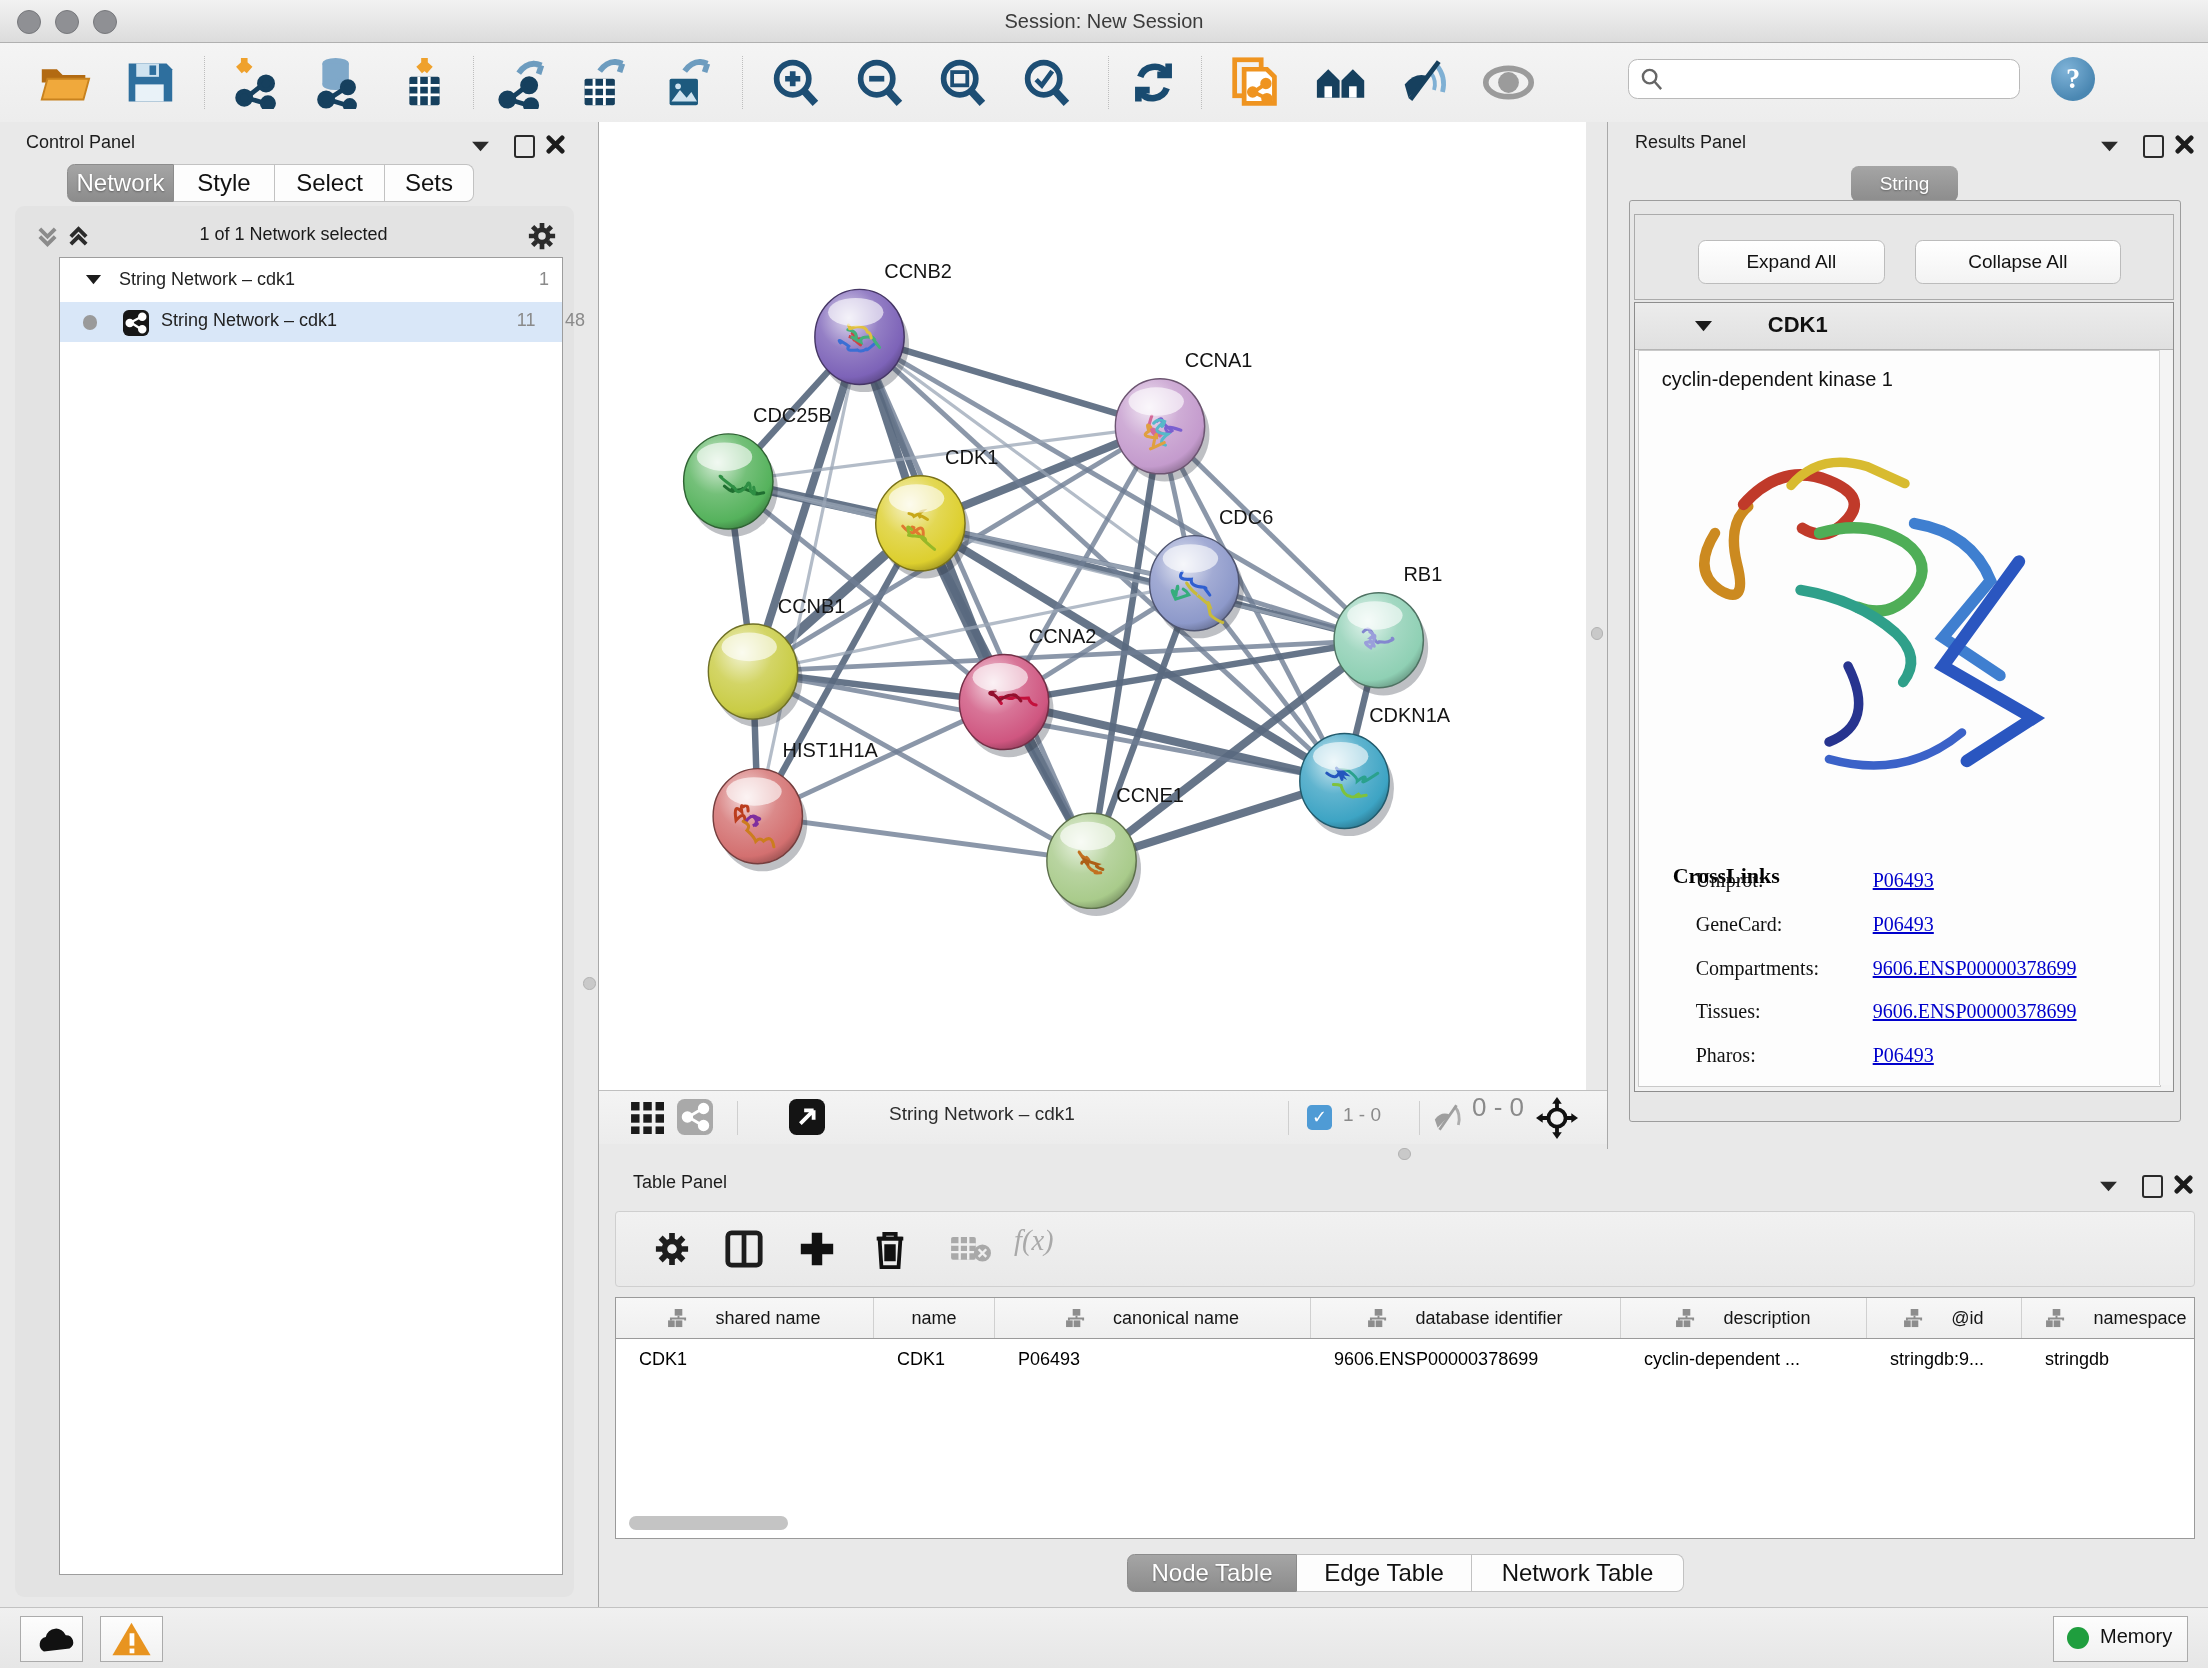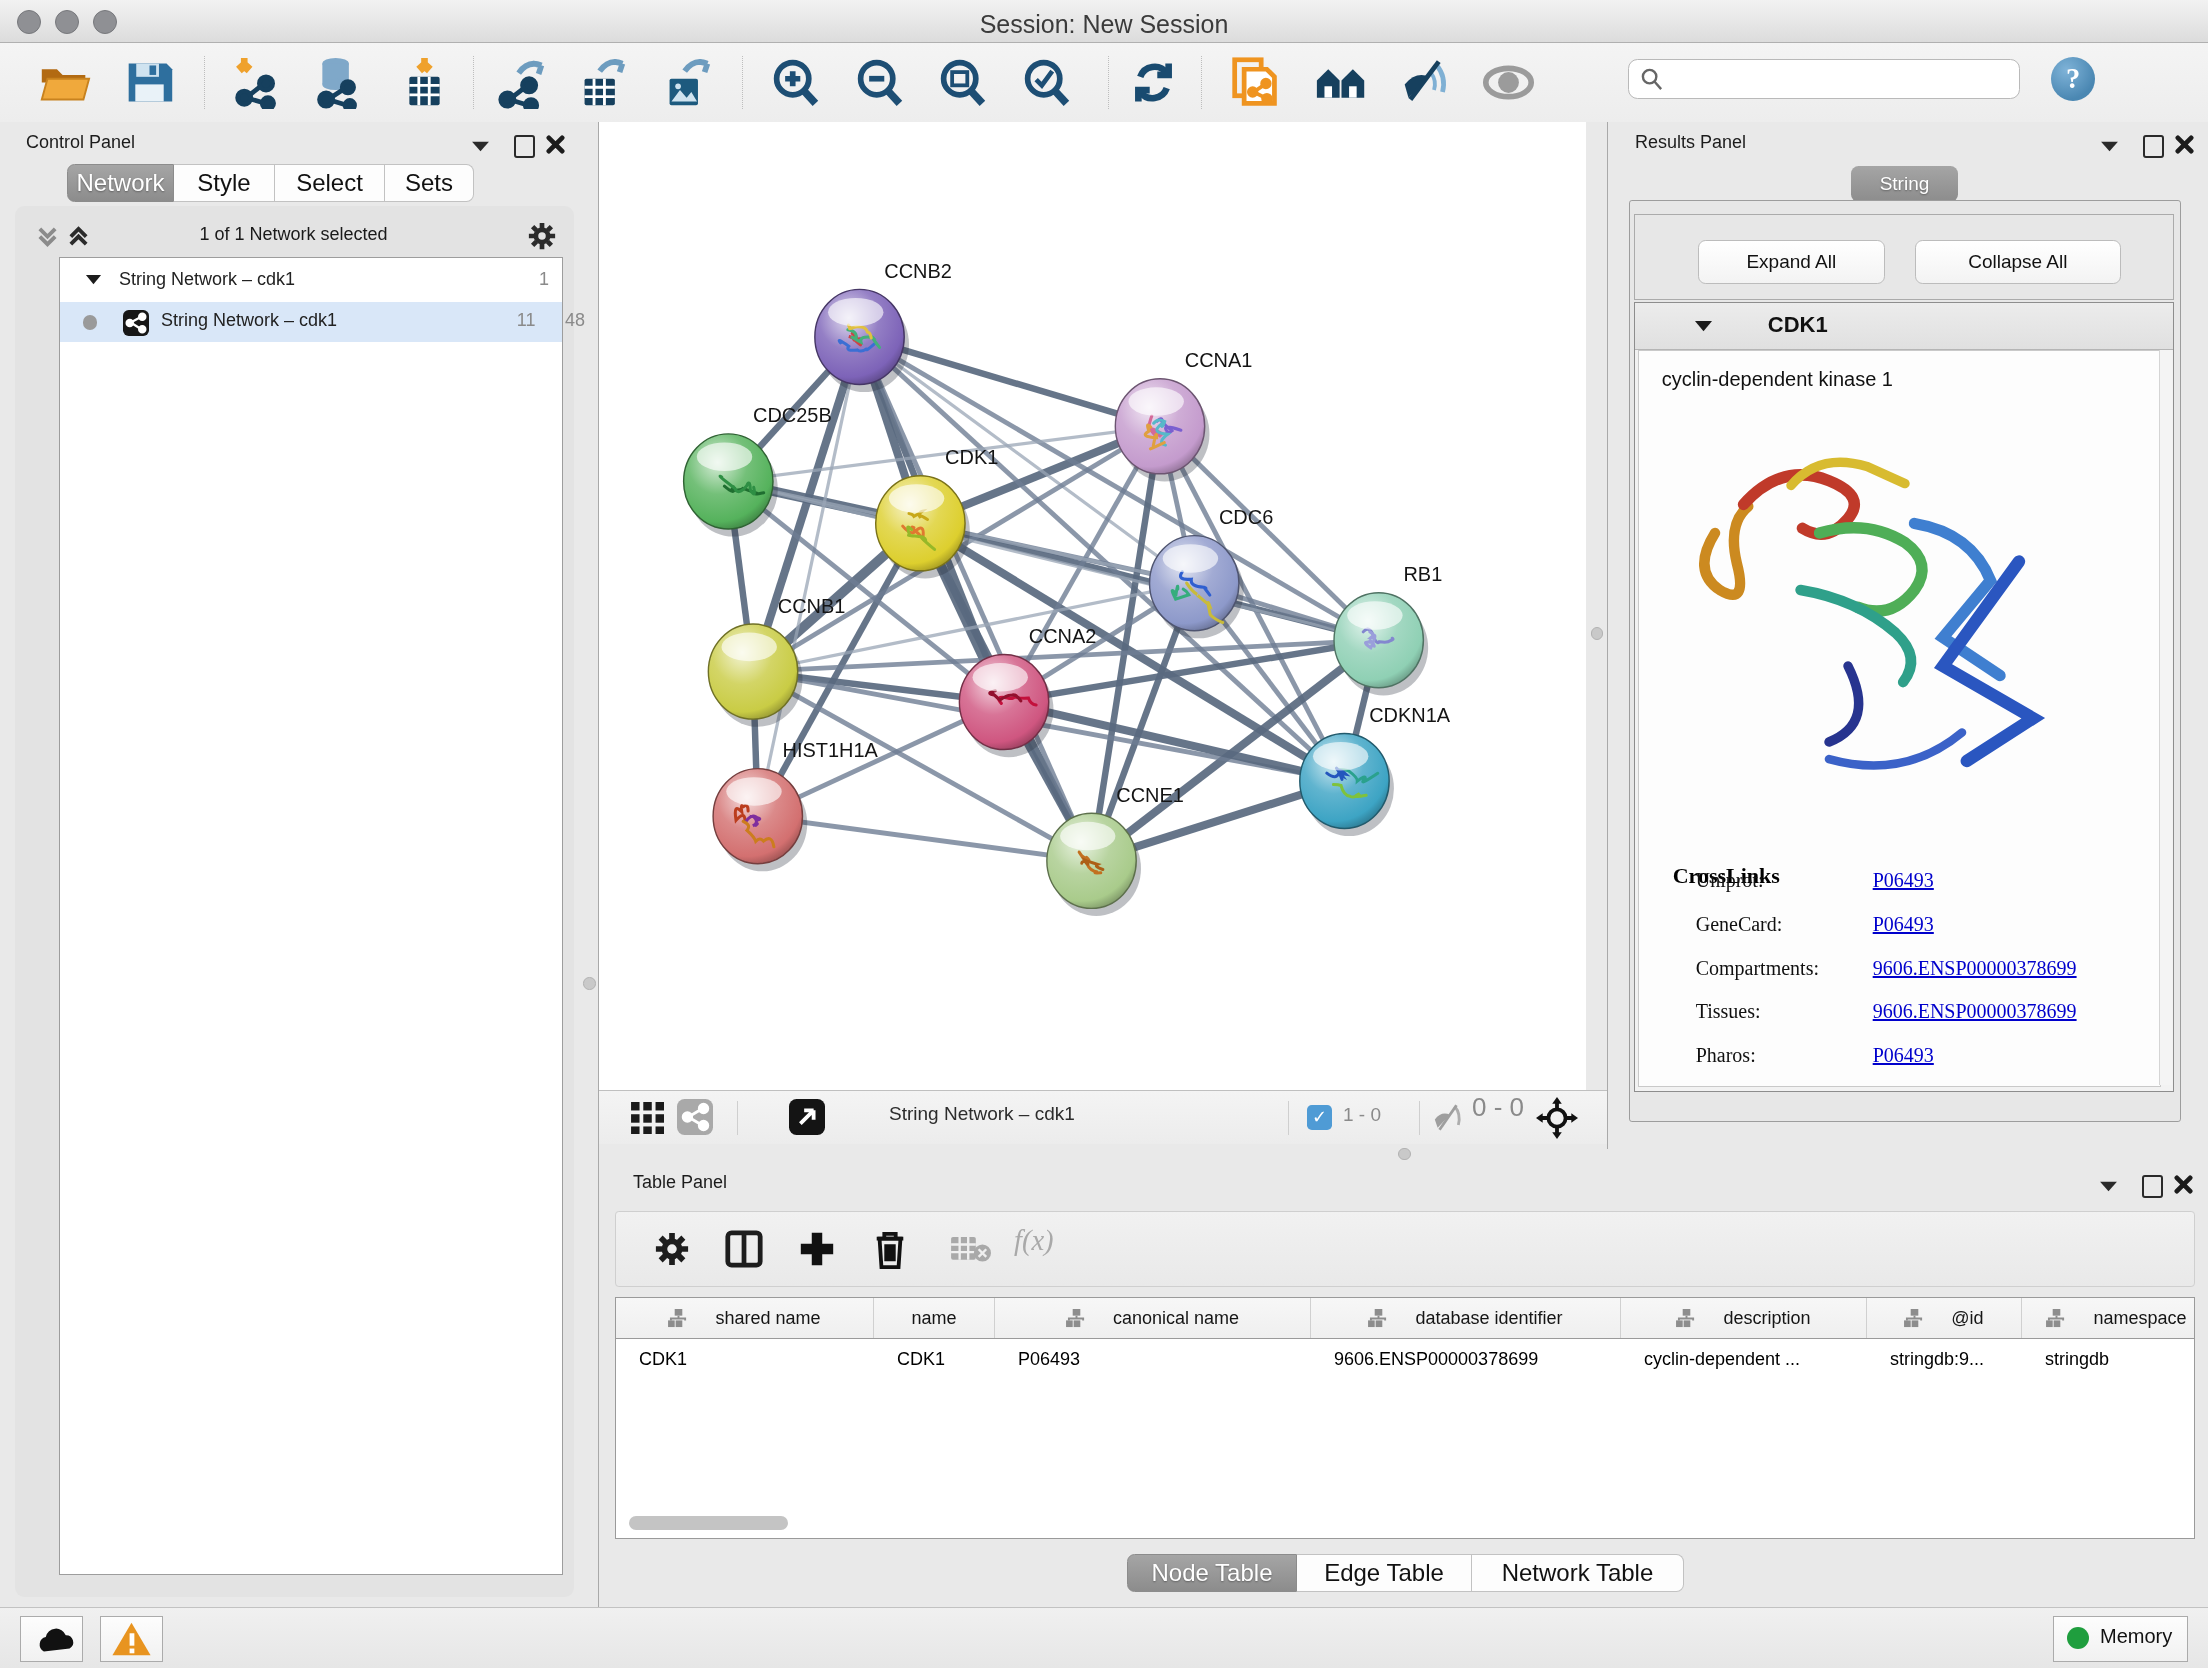--- a/index.html
+++ b/index.html
@@ -4,21 +4,21 @@
 <style>
   html,body{margin:0;padding:0;}
   body{width:2208px;height:1668px;position:relative;background:#e9e9e9;
        font-family:"Liberation Sans",sans-serif;color:#222;overflow:hidden;
        -webkit-font-smoothing:antialiased;}
   .abs{position:absolute;}
   
   #titlebar{left:0;top:0;width:2208px;height:42px;
     background:linear-gradient(#f2f2f2,#dcdcdc);border-bottom:1px solid #b0b0b0;}
   .tlight{width:22px;height:22px;border-radius:50%;background:#8f9094;border:1px solid #77787c;top:9.5px;}
-  #window-title{width:100%;text-align:center;top:9.5px;font-size:25px;color:#3b3b3b;}
+  #window-title{width:100%;text-align:center;top:9.5px;font-size:20px;color:#3b3b3b;}
   #toolbar{left:0;top:43px;width:2208px;height:79px;background:linear-gradient(#f4f4f4,#ededed);
     border-bottom:1px solid #c3c3c3;}
   .tsep{top:13.3px;width:0;height:53px;border-left:1.9px dotted #bdbdbd;}
   .tbtn{top:13.3px;width:53px;height:53px;}
   #search-box{left:1628px;top:16px;width:390px;height:38px;background:#fff;border:1.9px solid #b9b9b9;
     border-radius:9.5px;}
   #search-box svg{position:absolute;left:11.4px;top:6.7px;}
   #search-input{position:absolute;left:42px;top:1.9px;width:333px;height:30px;border:none;outline:none;
     font-size:18px;background:transparent;}
   #help-btn{left:2051px;top:14.3px;width:44px;height:44px;border-radius:50%;

